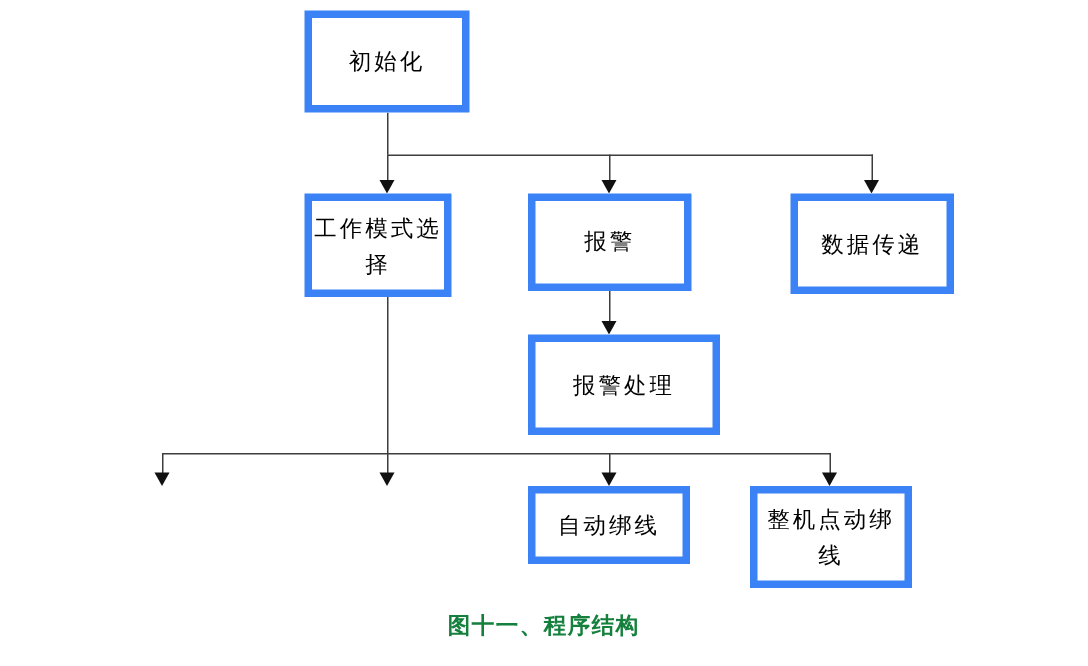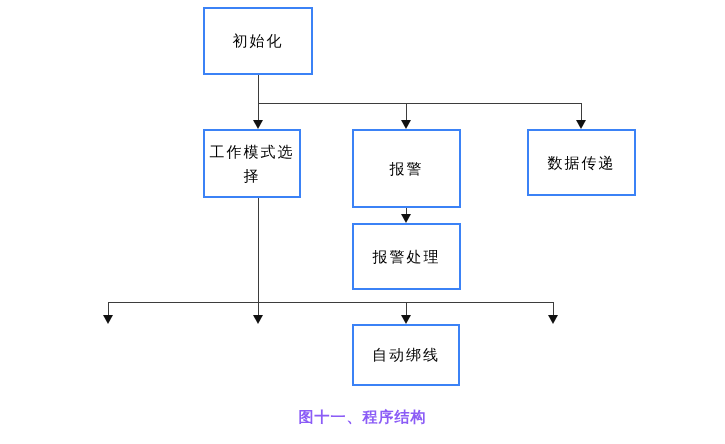--- a/index.html
+++ b/index.html
@@ -10,21 +10,21 @@
   #stage {
     position: relative;
     width: 725px;
     height: 444px;
     background: #ffffff;
     font-family: "DejaVu Serif", "Liberation Serif", serif;
     overflow: hidden;
   }
   .node {
     position: absolute;
-    border: 2px solid #3b82f6;
+    border: 5px solid #3b82f6;
     background: #ffffff;
     color: #000000;
     display: flex;
     align-items: center;
     justify-content: center;
     text-align: center;
     font-size: 15px;
     letter-spacing: 2px;
     line-height: 24px;
     padding: 0 1px;
@@ -45,21 +45,21 @@
     border-top: 9px solid #111111;
   }
   .caption {
     position: absolute;
     left: 0;
     top: 408px;
     width: 725px;
     text-align: center;
     font-size: 15px;
     font-weight: bold;
-    color: #8b5cf6;
+    color: #15803d;
     letter-spacing: 1px;
   }
 </style>
 </head>
 <body>
 
 <div id="stage">
 
   <div class="line vline" style="left:258px; top:75px;  height:28px;"></div>
   <div class="line hline" style="left:258px; top:103px; width:324px;"></div>
@@ -79,20 +79,21 @@
   <div class="arrow-down" style="left:401px; top:120px;"></div>
   <div class="arrow-down" style="left:576px; top:120px;"></div>
   <div class="arrow-down" style="left:401px; top:214px;"></div>
   <div class="arrow-down" style="left:103px; top:315px;"></div>
   <div class="arrow-down" style="left:253px; top:315px;"></div>
   <div class="arrow-down" style="left:401px; top:315px;"></div>
   <div class="arrow-down" style="left:548px; top:315px;"></div>
 
   <div class="node" style="left:203px; top:7px;   width:110px; height:68px;">初始化</div>
   <div class="node" style="left:203px; top:129px; width:98px; height:69px;">工作模式选择</div>
-  <div class="node" style="left:352px; top:129px; width:109px; height:79px;font-family:Liberation Serif, serif;">报警</div>
+  <div class="node" style="left:352px; top:129px; width:109px; height:65px;font-family:Liberation Serif, serif;">报警</div>
   <div class="node" style="left:527px; top:129px; width:109px; height:67px;">数据传递</div>
-  <div class="node" style="left:352px; top:223px; width:109px; height:67px;">报警处理</div>
-  <div class="node" style="left:352px; top:324px; width:108px; height:62px;">自动绑线</div>
+  <div class="node" style="left:352px; top:223px; width:128px; height:67px;">报警处理</div>
+  <div class="node" style="left:352px; top:324px; width:108px; height:52px;">自动绑线</div>
+  <div class="node" style="left:500px; top:324px; width:108px; height:68px;">整机点动绑线</div>
 
   <div class="caption">图十一、程序结构</div>
 
 </div>
 
 </body></html>

